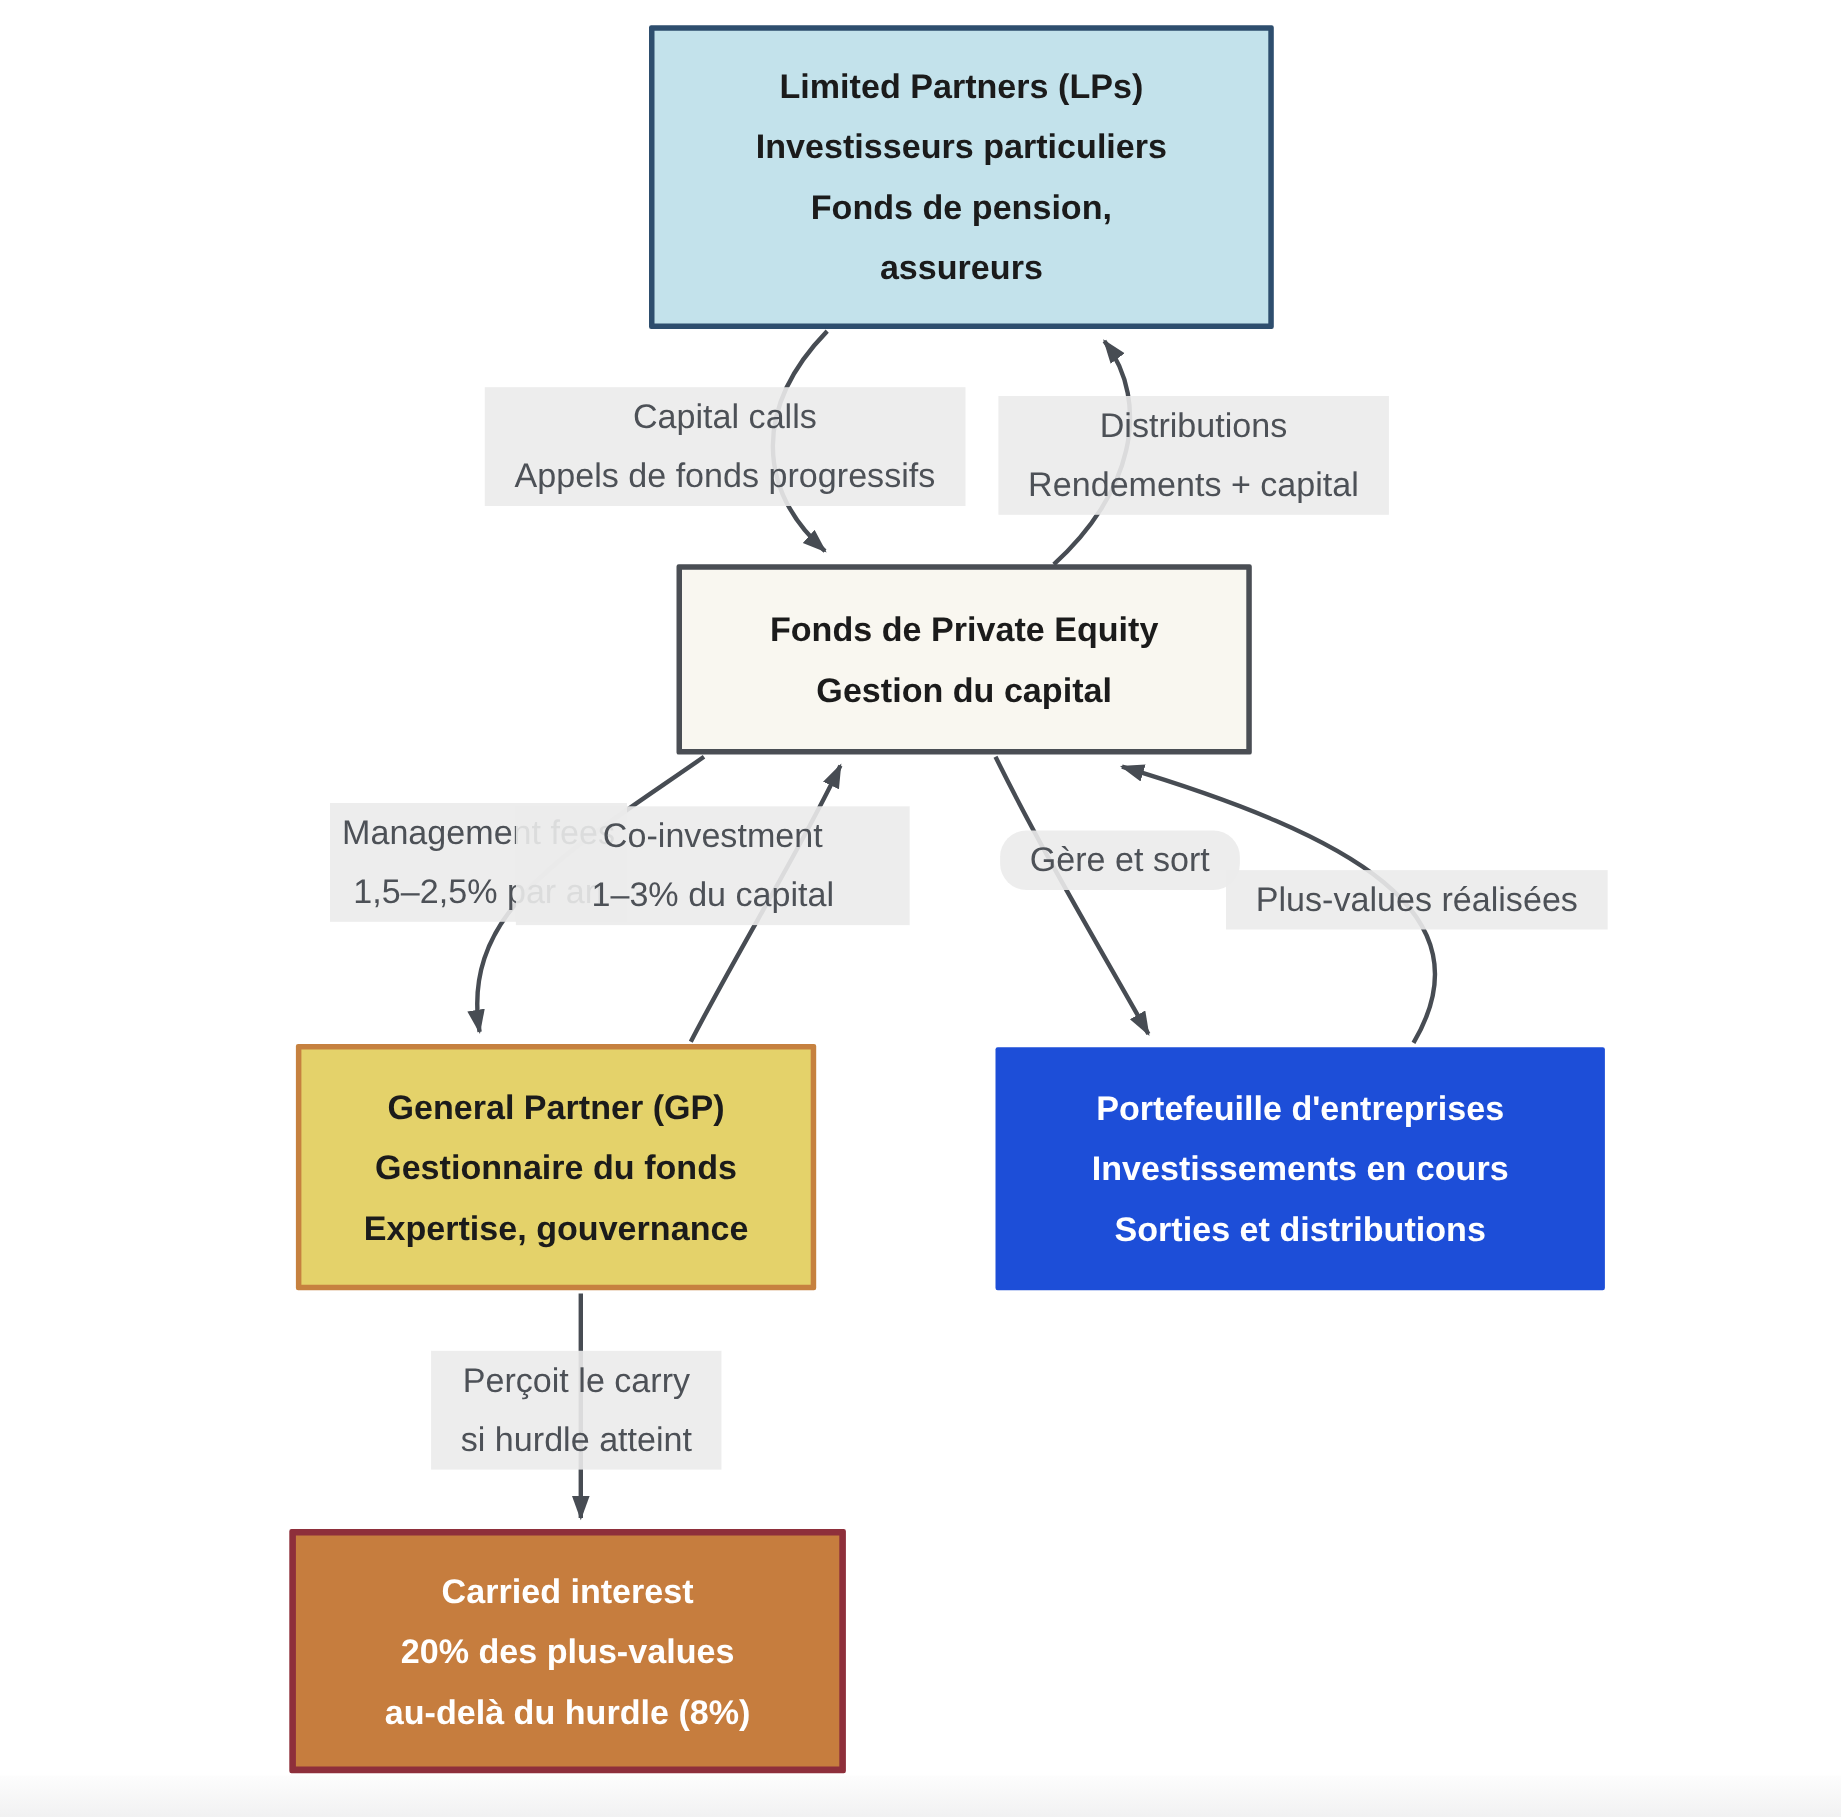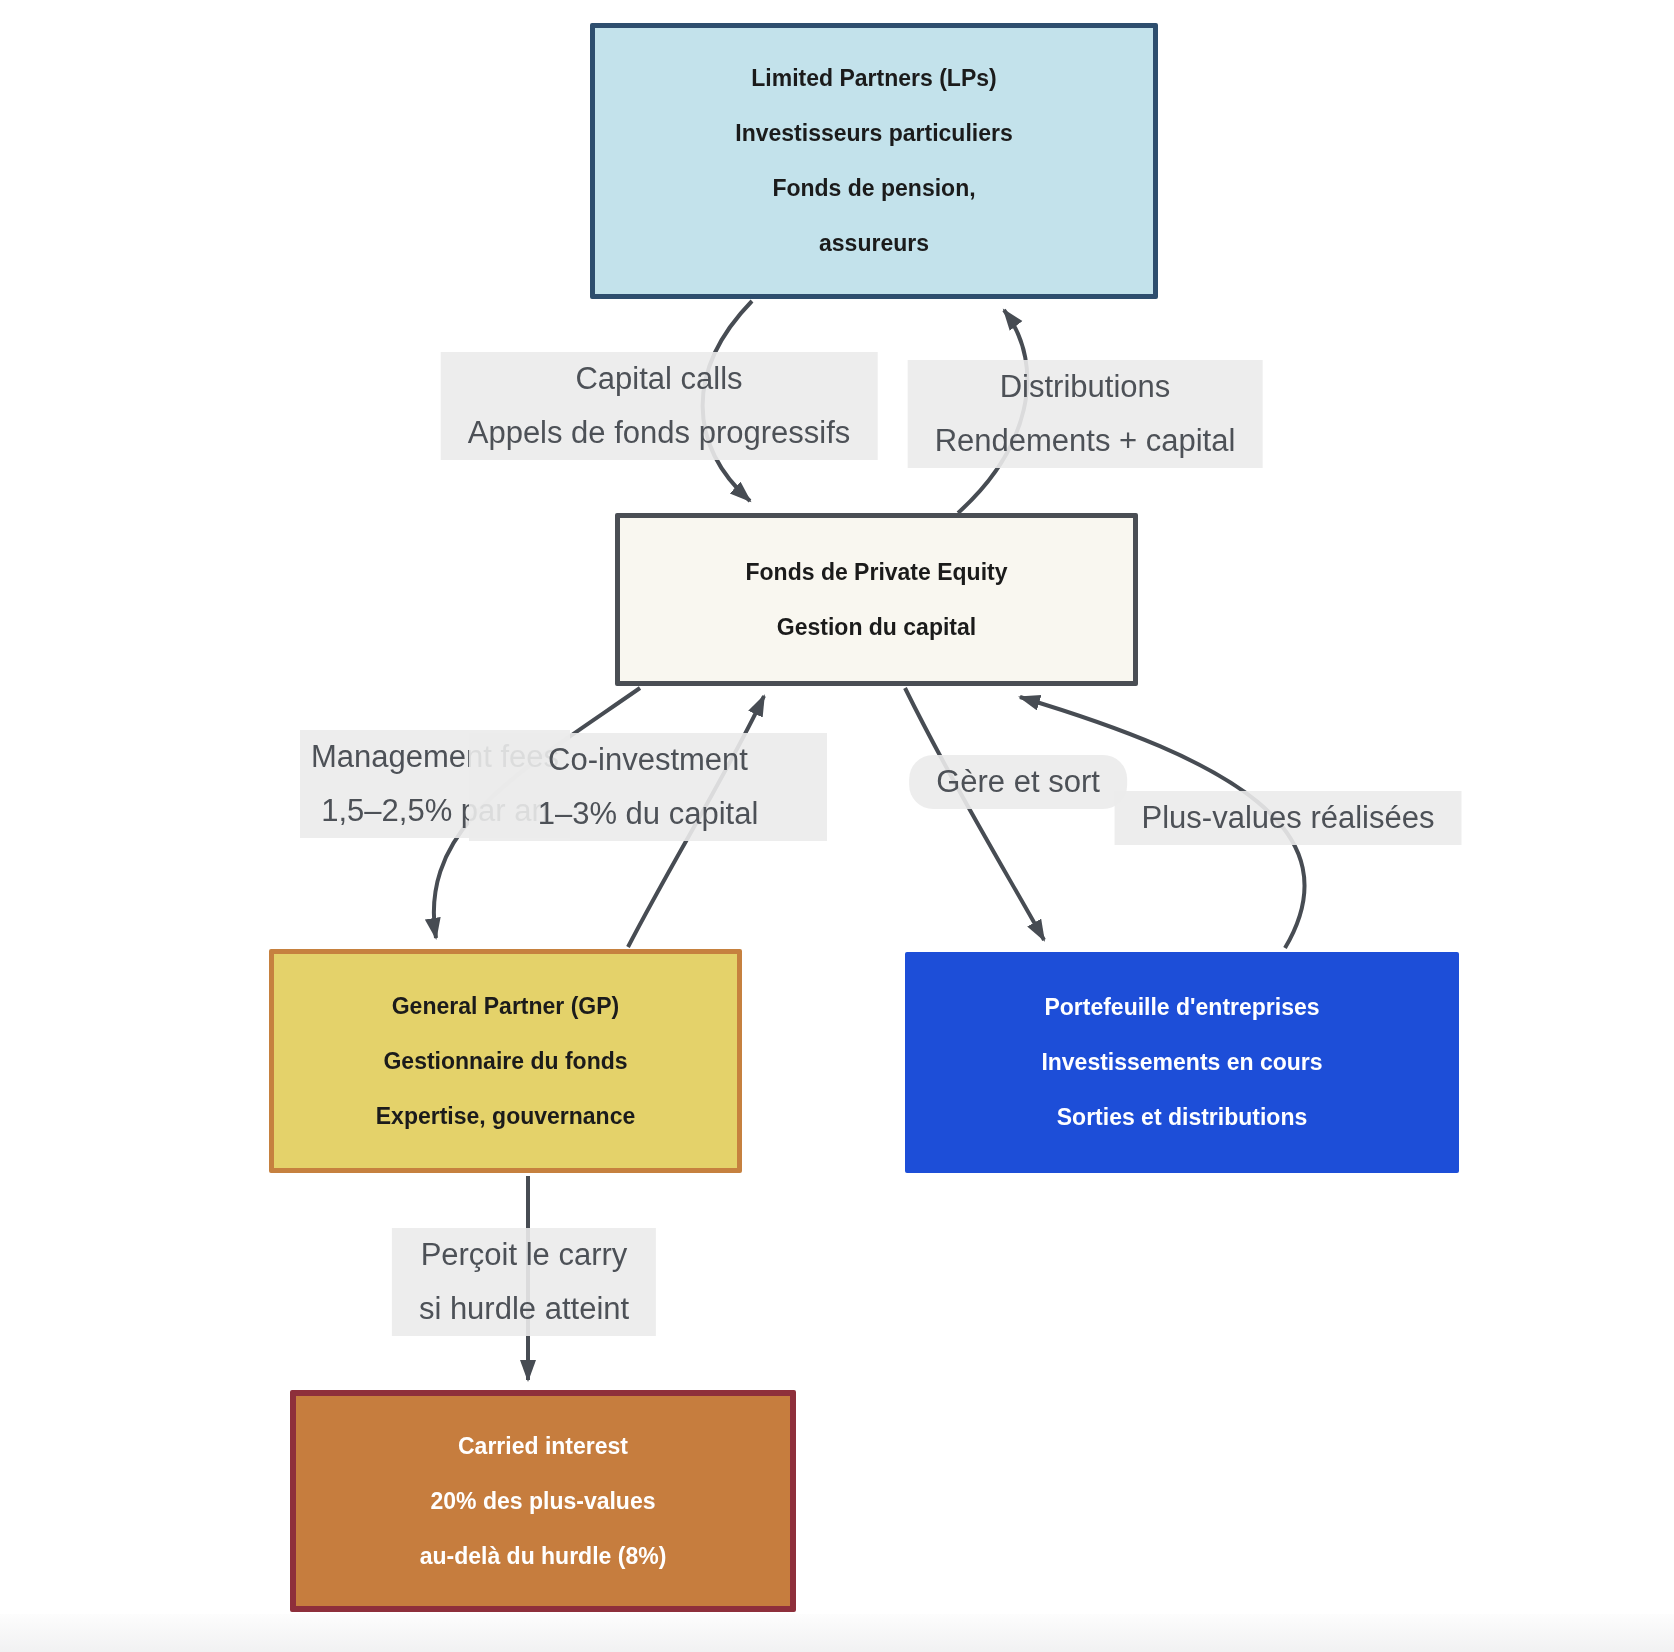--- a/index.html
+++ b/index.html
@@ -7,28 +7,28 @@
   .canvas {
     position:relative; width:1674px; height:1652px;
     background:#ffffff; overflow:hidden;
   }
   svg.edges { position:absolute; left:0; top:0; width:1674px; height:1652px; }
 
   
   .node {
     position:absolute; box-sizing:border-box;
     display:flex; flex-direction:column; justify-content:center; align-items:center;
-    text-align:center; font-weight:bold; font-size:23px; line-height:55px;
+    text-align:center; font-weight:bold; font-size:31px; line-height:55px;
     color:#1b1b1b; border-style:solid; border-radius:2px;
   }
   .node-lp       { left:590px;  top:23px;   width:568px; height:276px; background:#c3e2eb; border:5px solid #2e4e6e; }
   .node-pe       { left:615px;  top:513px;  width:523px; height:173px; background:#f9f7f0; border:5px solid #4a4e54; }
   .node-gp       { left:269px;  top:949px;  width:473px; height:224px; background:#e4d26a; border:5px solid #c6813f;text-align:right; }
   .node-pf       { left:905px;  top:952px;  width:554px; height:221px; background:#1d4ed8; border:0;  color:#ffffff; }
-  .node-ci       { left:290px;  top:1390px; width:506px; height:222px; background:#c67d3e; border:6px solid #8e2f3b; color:#ffffff; }
+  .node-ci       { left:263px;  top:1390px; width:506px; height:222px; background:#c67d3e; border:6px solid #8e2f3b; color:#ffffff; }
 
   
   .elabel {
     position:absolute; background:rgba(235,235,235,0.90);
     color:#4d5157; font-size:31px; line-height:54px; text-align:center;
     padding:0 27px; white-space:nowrap;
   }
   .elabel.centered { transform:translateX(-50%); }
   .elabel-capital  { left:659px;  top:352px; }
   .elabel-distrib  { left:1085px; top:360px; }

